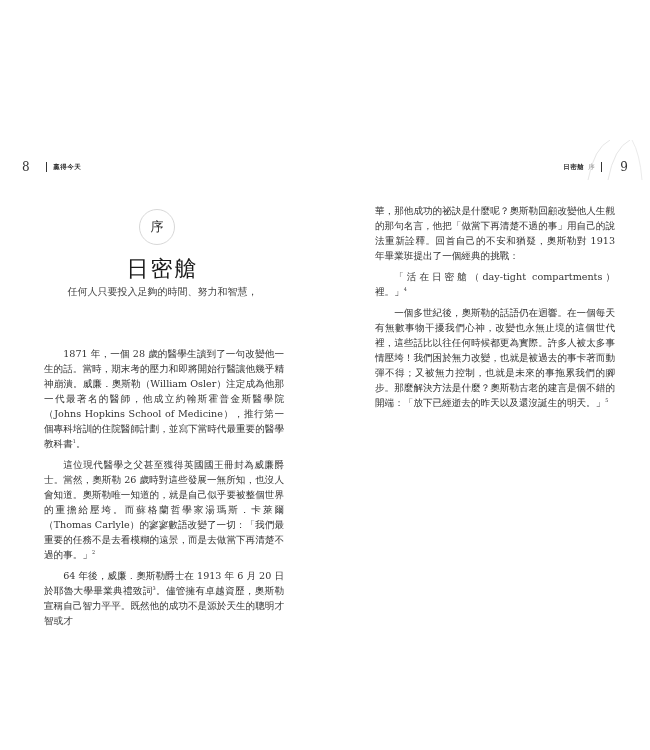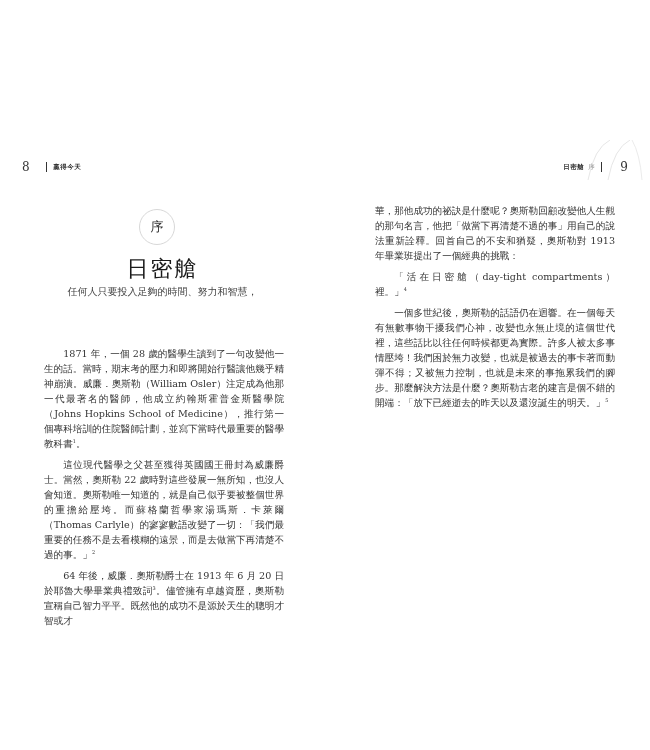--- a/index.html
+++ b/index.html
@@ -61,21 +61,21 @@
   <div class="chapter-circle">
     <span>序</span>
   </div>
   <div class="chapter-title">日密艙</div>
   <div class="epigraph">
     <div>任何人只要投入足夠的時間、努力和智慧，</div>
   </div>
 
   <div class="body-text">
     <p class="para"><span>1871 年，一個 28 歲的醫學生讀到了一句改變他一生的話。當時，期末考的壓力和即將開始行醫讓他幾乎精神崩潰。威廉．奧斯勒（William Osler）注定成為他那一代最著名的醫師，他成立約翰斯霍普金斯醫學院（Johns Hopkins School of Medicine），推行第一個專科培訓的住院醫師計劃，並寫下當時代最重要的醫學教科書</span><sup>1</sup><span>。</span></p>
-    <p class="para"><span>這位現代醫學之父甚至獲得英國國王冊封為威廉爵士。當然，奧斯勒 22 歲時對這些發展一無所知，也沒人會知道。奧斯勒唯一知道的，就是自己似乎要被整個世界的重擔給壓垮。而蘇格蘭哲學家湯瑪斯．卡萊爾（Thomas Carlyle）的寥寥數語改變了一切：「我們最重要的任務不是去看模糊的遠景，而是去做當下再清楚不過的事。」</span><sup>2</sup><span></span></p>
+    <p class="para"><span>這位現代醫學之父甚至獲得英國國王冊封為威廉爵士。當然，奧斯勒 26 歲時對這些發展一無所知，也沒人會知道。奧斯勒唯一知道的，就是自己似乎要被整個世界的重擔給壓垮。而蘇格蘭哲學家湯瑪斯．卡萊爾（Thomas Carlyle）的寥寥數語改變了一切：「我們最重要的任務不是去看模糊的遠景，而是去做當下再清楚不過的事。」</span><sup>2</sup><span></span></p>
     <p class="para"><span>64 年後，威廉．奧斯勒爵士在 1913 年 6 月 20 日於耶魯大學畢業典禮致詞</span><sup>3</sup><span>。儘管擁有卓越資歷，奧斯勒宣稱自己智力平平。既然他的成功不是源於天生的聰明才智或才</span></p>
   </div>
 </div>
 
 <div class="page page-right">
   <svg class="deco-arcs" viewBox="0 0 70 40">
     <path d="M8 40 Q 14 8 30 0" stroke="#e6e6e6" stroke-width="1" fill="none"></path>
     <path d="M28 40 Q 34 8 50 0" stroke="#e6e6e6" stroke-width="1" fill="none"></path>
     <path d="M62 40 Q 60 14 52 0" stroke="#ebebeb" stroke-width="1" fill="none"></path>
   </svg>

